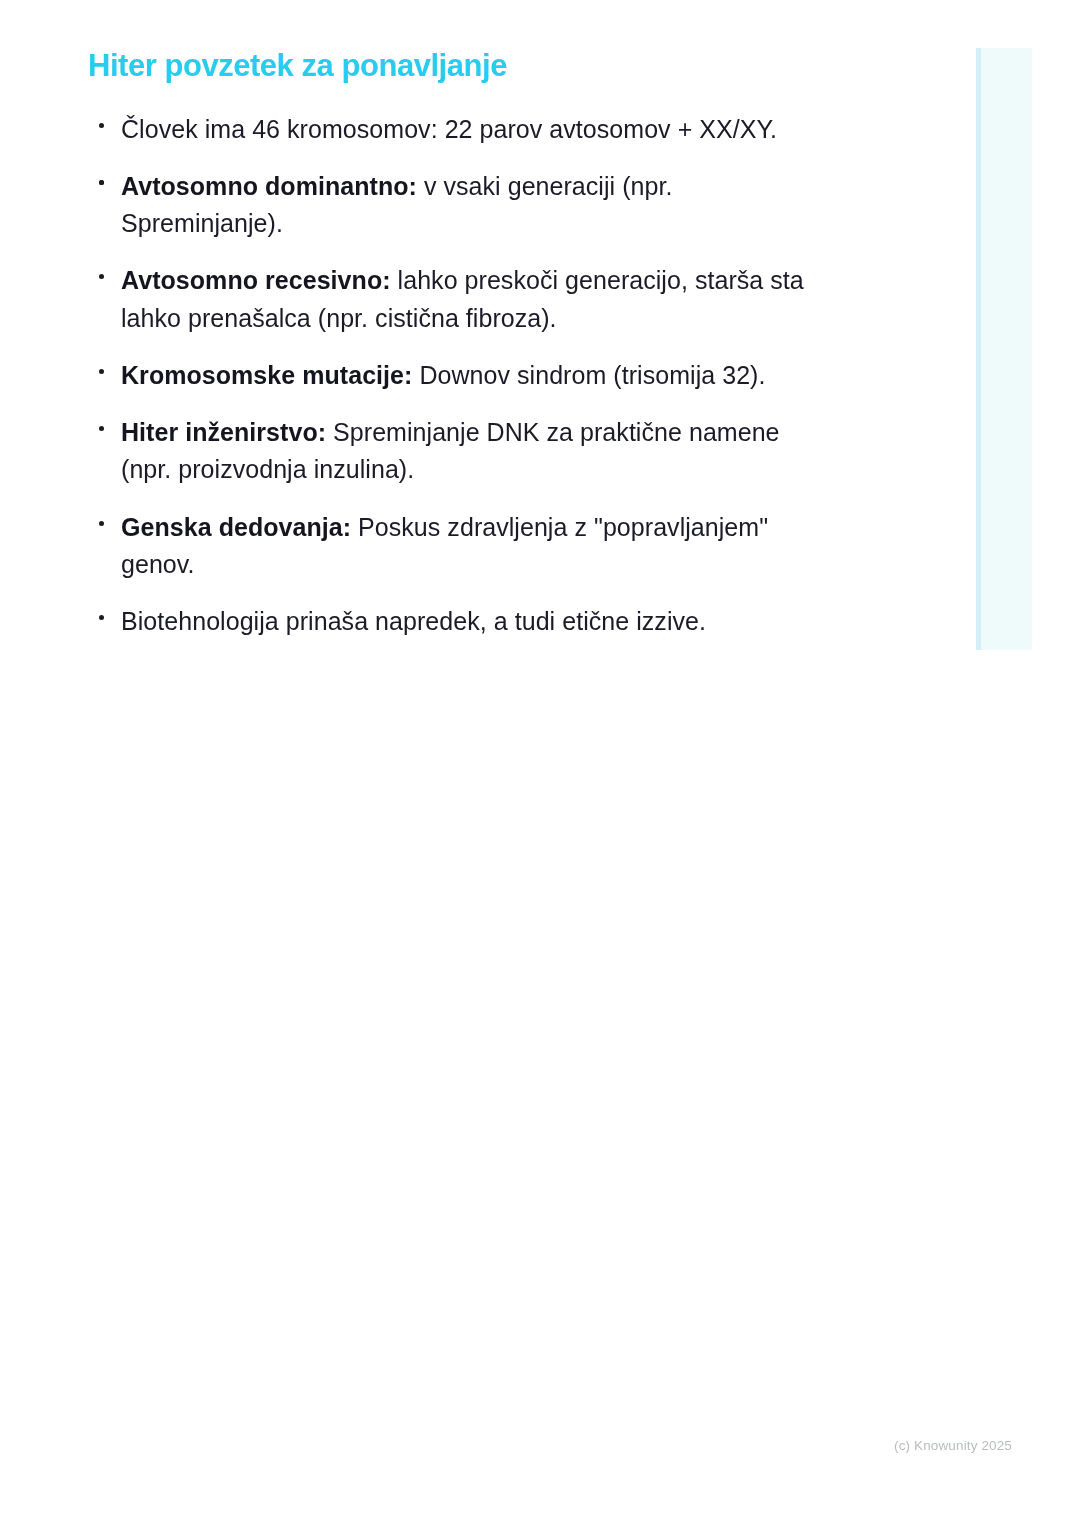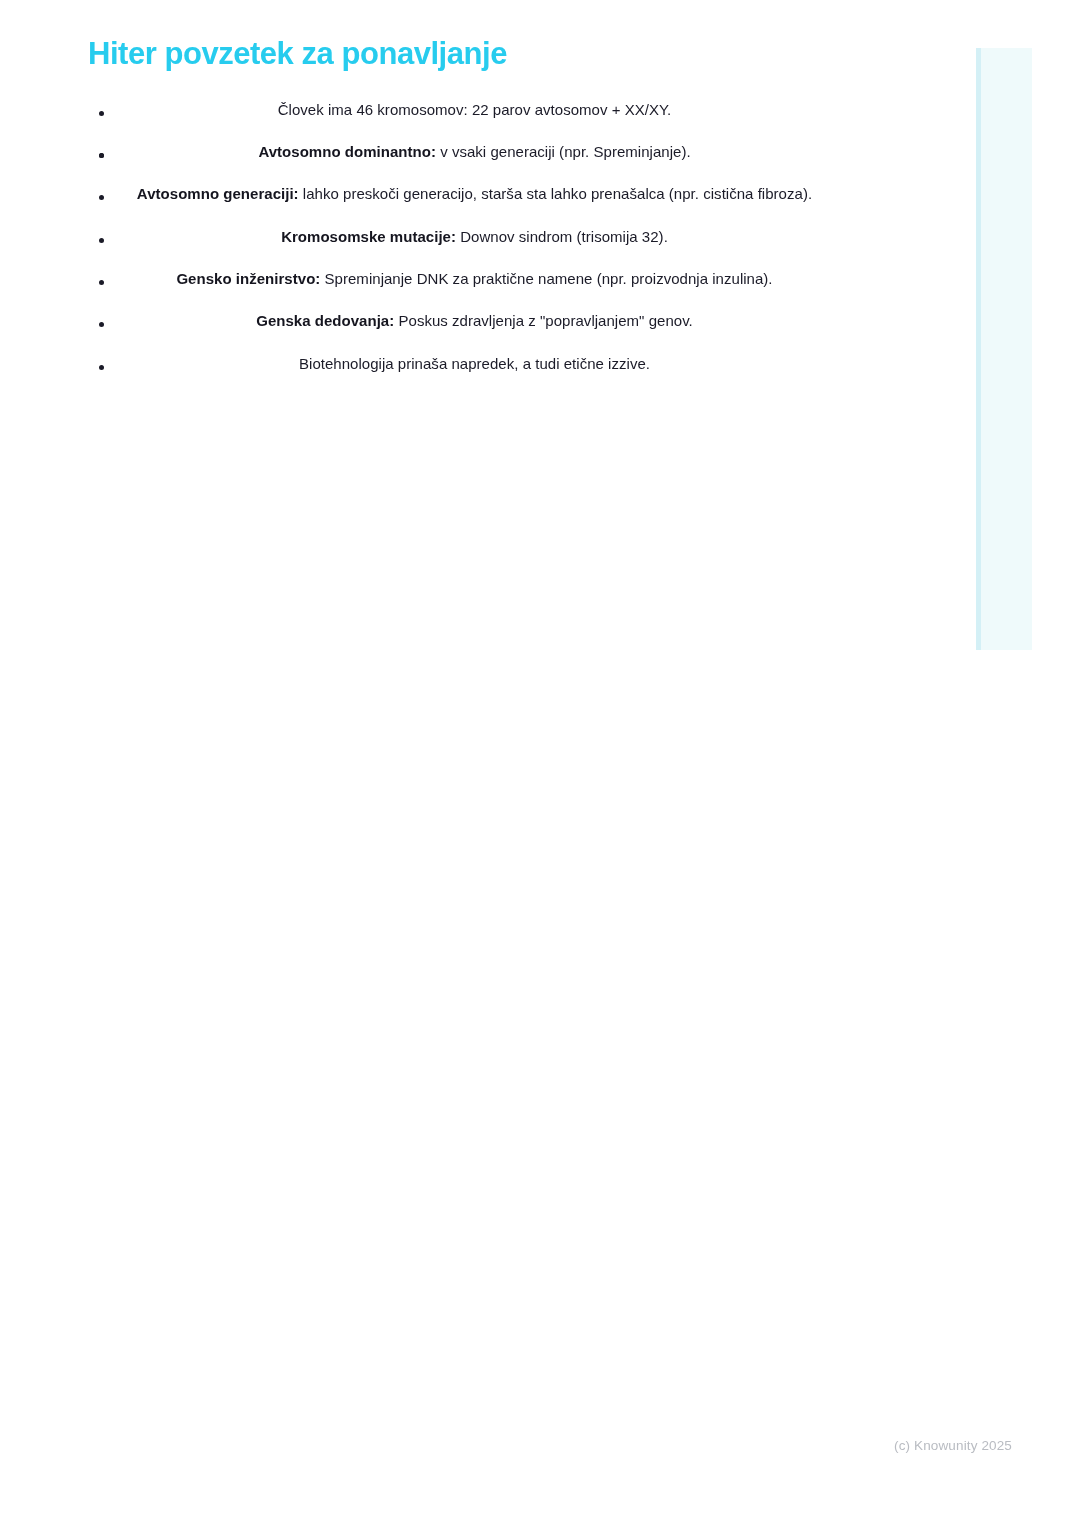--- a/index.html
+++ b/index.html
@@ -33,21 +33,21 @@
     height: 602px;
     background: #effafb;
     border-left: 5px solid #d4f0f6;
     box-sizing: border-box;
   }
 
   
   .content {
     position: absolute;
     left: 88px;
-    top: 36px;
+    top: 48px;
     width: 740px;
   }
 
   .doc-title {
     margin: 0 0 26px 0;
     font-size: 31px;
     line-height: 1.18;
     font-weight: 700;
     letter-spacing: -0.015em;
     color: #27ccee;
@@ -56,25 +56,24 @@
   .bullet-list {
     margin: 0;
     padding: 0;
     list-style: none;
   }
 
   .bullet-item {
     position: relative;
     padding-left: 33px;
     margin: 0 0 20px 0;
-    font-size: 15px;
+    font-size: 25px;
     line-height: 1.49;
     color: #1b1b28;
     letter-spacing: 0.002em;
-    text-align: center;
   }
 
   .bullet-item:last-child {
     margin-bottom: 12px;
   }
 
   .bullet-dot {
     position: absolute;
     left: 11px;
     top: 12px;
@@ -117,27 +116,27 @@
       <li class="bullet-item">
         <span class="bullet-dot"></span><b></b><span>Človek ima 46 kromosomov: 22 parov avtosomov + XX/XY.</span>
       </li>
       <li class="bullet-item">
         <span class="bullet-dot"></span><b></b>
       </li>
       <li class="bullet-item">
         <span class="bullet-dot"></span><b>Avtosomno dominantno: </b><span>v vsaki generaciji (npr. Spreminjanje).</span>
       </li>
       <li class="bullet-item">
-        <span class="bullet-dot"></span><b>Avtosomno generaciji: </b><span>lahko preskoči generacijo, starša sta lahko prenašalca (npr. cistična fibroza).</span>
+        <span class="bullet-dot"></span><b>Avtosomno recesivno: </b><span>lahko preskoči generacijo, starša sta lahko prenašalca (npr. cistična fibroza).</span>
       </li>
       <li class="bullet-item">
         <span class="bullet-dot"></span><b>Kromosomske mutacije: </b><span>Downov sindrom (trisomija 32).</span>
       </li>
       <li class="bullet-item">
-        <span class="bullet-dot"></span><b>Gensko inženirstvo: </b><span>Spreminjanje DNK za praktične namene (npr. proizvodnja inzulina).</span>
+        <span class="bullet-dot"></span><b>Hiter inženirstvo: </b><span>Spreminjanje DNK za praktične namene (npr. proizvodnja inzulina).</span>
       </li>
       <li class="bullet-item">
         <span class="bullet-dot"></span><b>Genska dedovanja: </b><span>Poskus zdravljenja z "popravljanjem" genov.</span>
       </li>
       <li class="bullet-item">
         <span class="bullet-dot"></span><b></b><span>Biotehnologija prinaša napredek, a tudi etične izzive.</span>
       </li>
     </ul>
 
   </div>

